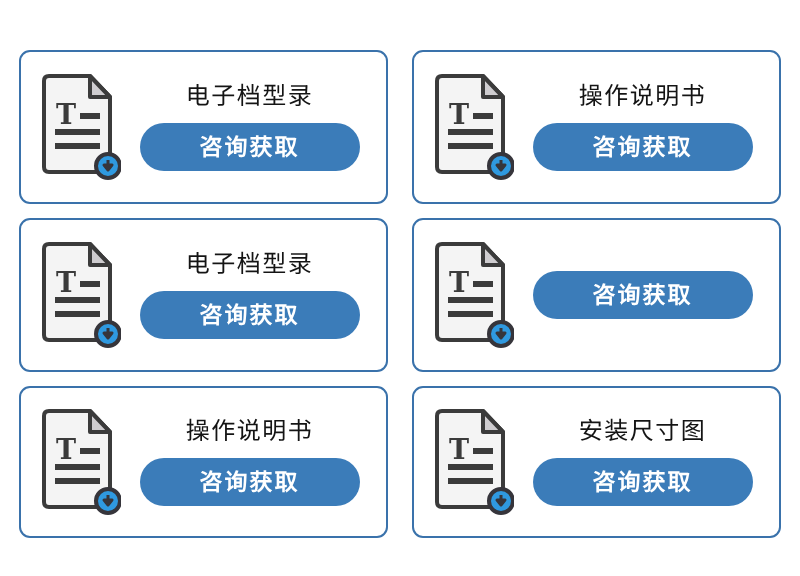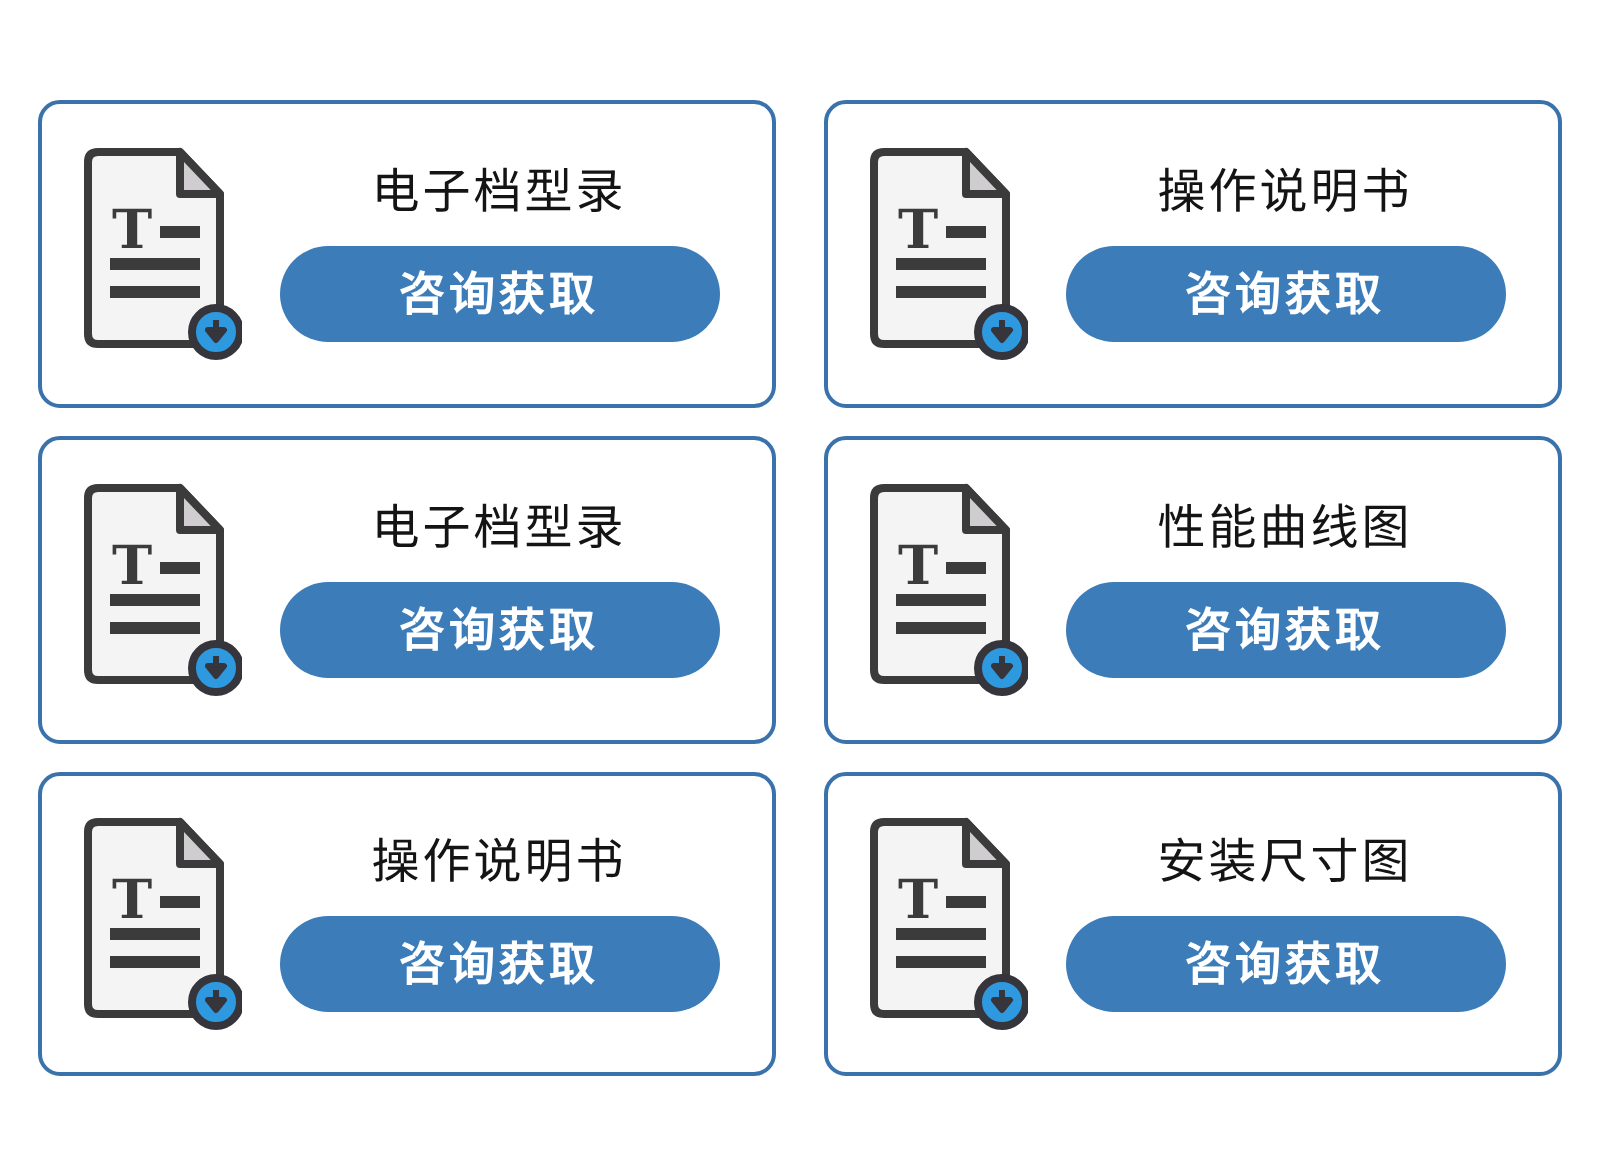--- a/index.html
+++ b/index.html
@@ -163,21 +163,20 @@
         <path d="M53 4 L53 25 L73 25 Z" fill="#cfcdd0" stroke="#3b3b3b" stroke-width="4" stroke-linejoin="round"></path>
         <text x="19" y="52" font-family="'DejaVu Serif','Liberation Serif',serif" font-size="27" font-weight="bold" fill="#3b3b3b">T</text>
         <rect x="43" y="41" width="20" height="6" fill="#3b3b3b"></rect>
         <rect x="18" y="57" width="45" height="6" fill="#3b3b3b"></rect>
         <rect x="18" y="71" width="45" height="6" fill="#3b3b3b"></rect>
         <circle cx="71" cy="94" r="12" fill="#2f99e0" stroke="#36353b" stroke-width="4"></circle>
         <path d="M71 88 L71 96 M67 93 L71 98 L75 93 Z" stroke="#36353b" stroke-width="3" fill="#36353b" stroke-linejoin="round"></path>
       </svg>
     </div>
     <div class="card-body">
-      <div class="card-title">性能曲线图</div>
       <button class="cta-button">咨询获取</button>
     </div>
   </div>
 
   <div class="doc-card">
     <div class="doc-icon">
       <svg viewBox="0 0 84 110" xmlns="http://www.w3.org/2000/svg">
         <path d="M7 9 Q7 4 12 4 L53 4 L73 25 L73 95 Q73 100 68 100 L12 100 Q7 100 7 95 Z" fill="#f4f4f4" stroke="#3b3b3b" stroke-width="4" stroke-linejoin="round"></path>
         <path d="M53 4 L53 25 L73 25 Z" fill="#cfcdd0" stroke="#3b3b3b" stroke-width="4" stroke-linejoin="round"></path>
         <text x="19" y="52" font-family="'DejaVu Serif','Liberation Serif',serif" font-size="27" font-weight="bold" fill="#3b3b3b">T</text>

